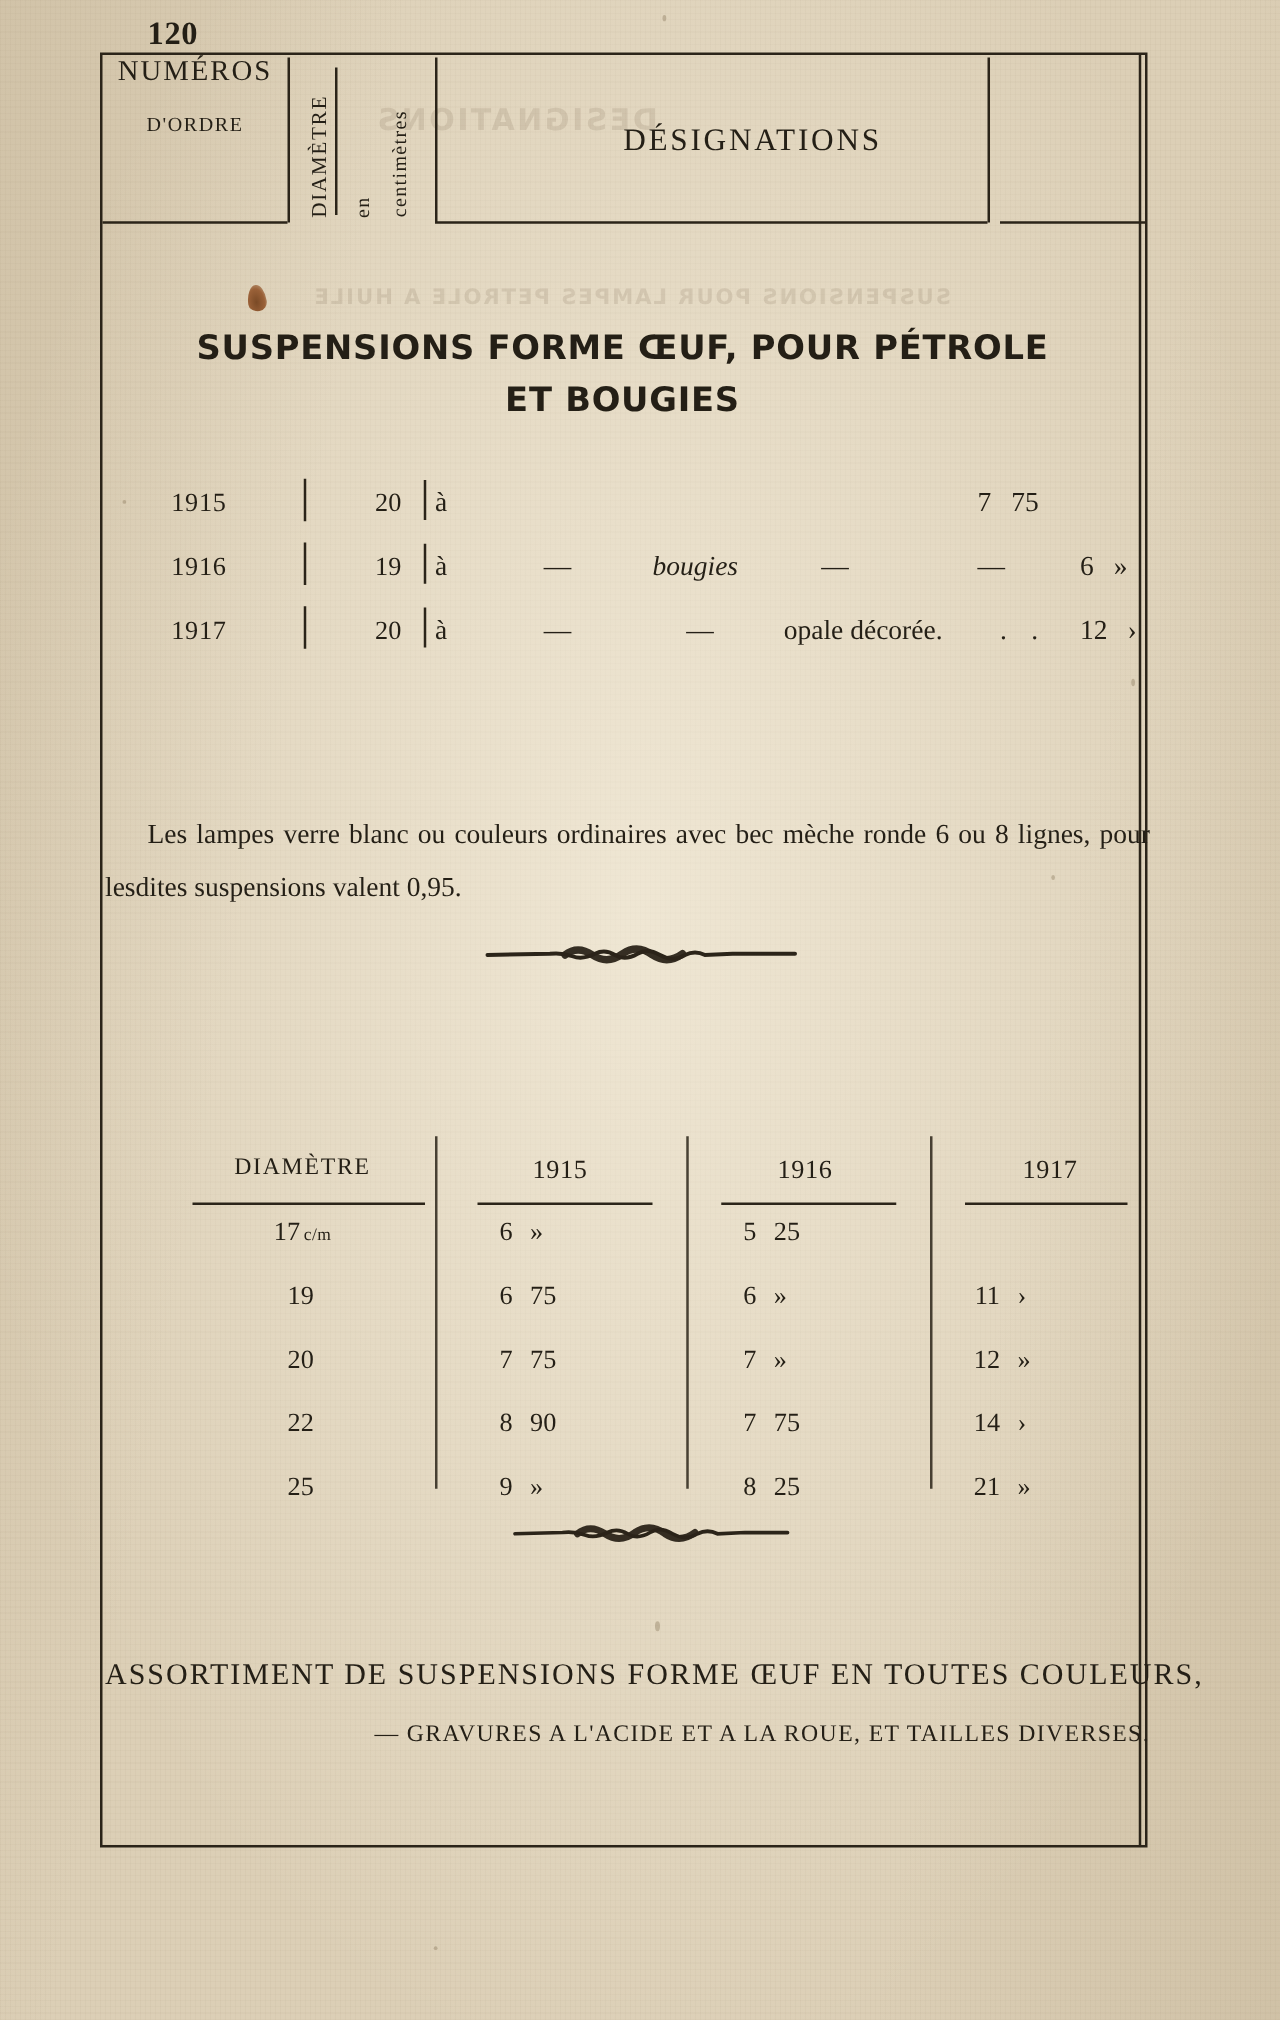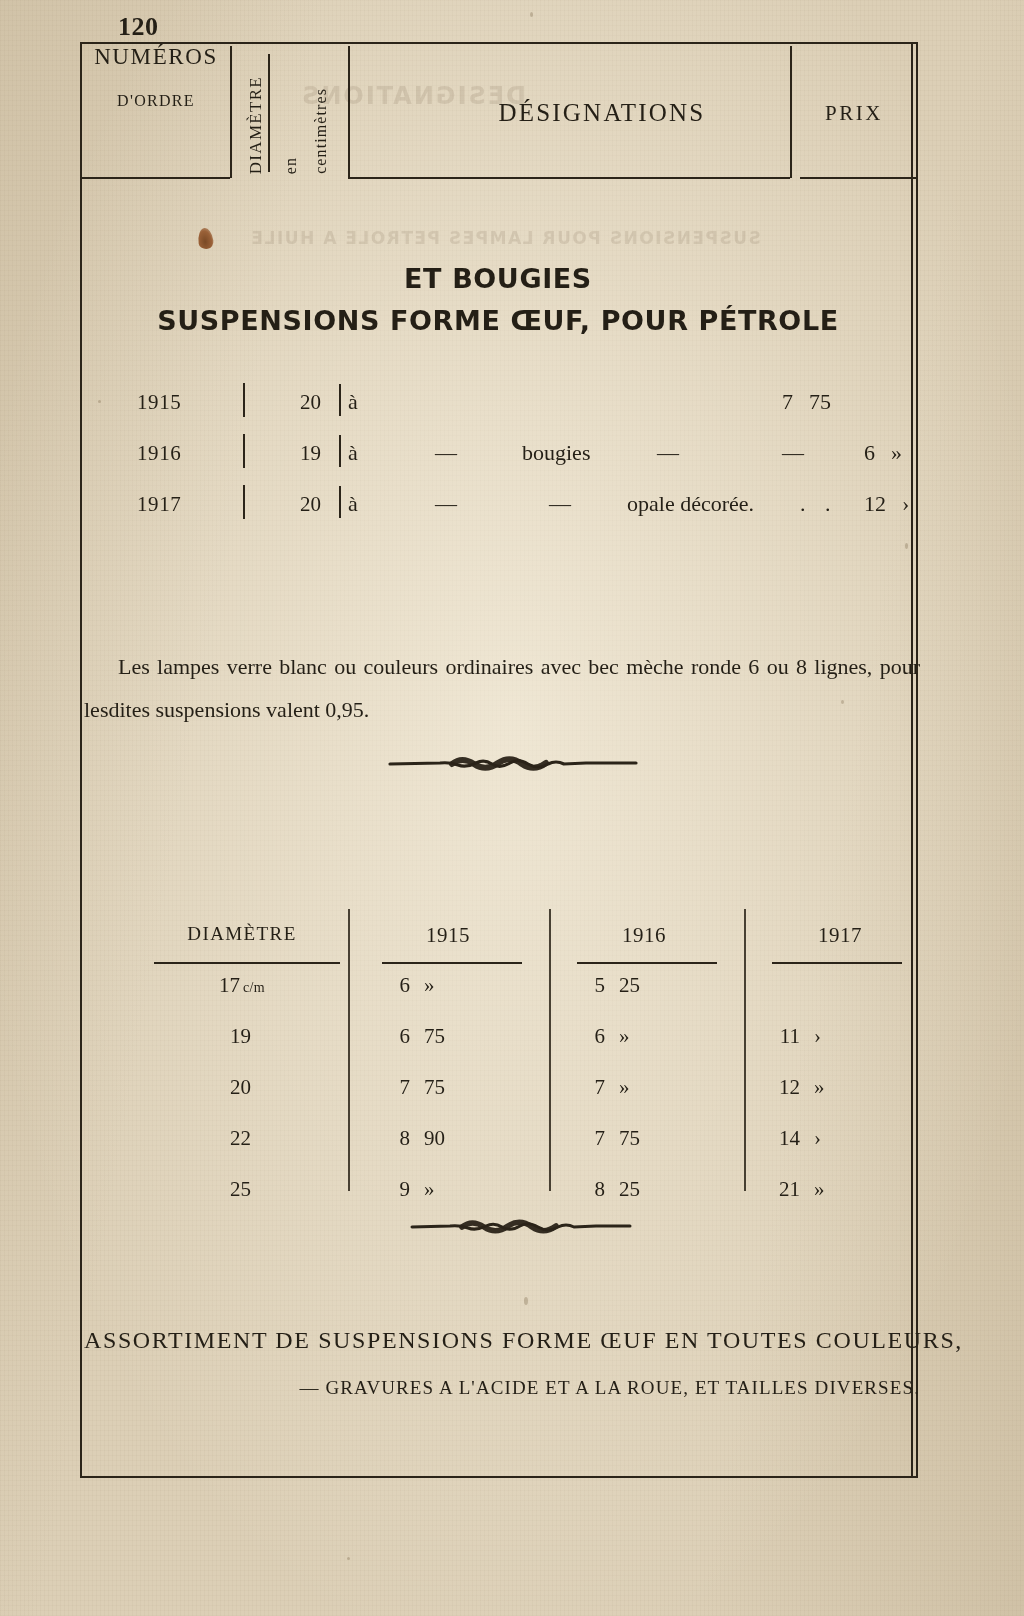--- a/index.html
+++ b/index.html
@@ -114,21 +114,21 @@
   .item .diam{position:absolute;left:195px;top:5px;width:44px;text-align:right;font-size:21px;}
   .item .bar2{position:absolute;left:257px;top:-1px;width:2px;height:32px;background:#2b2419;}
   .item .d-a{position:absolute;left:266px;top:4px;font-size:22px;}
   .item .price{position:absolute;right:10px;top:4px;width:120px;text-align:left;font-size:22px;}
   .item .price .cent{display:inline-block;margin-left:16px;}
 
   .r1 .desc{position:absolute;left:288px;top:4px;width:430px;font-size:22px;white-space:nowrap;}
   .r1 .price{left:700px;}
 
   .r2 .dash-a{position:absolute;left:353px;top:4px;}
-  .r2 .word{position:absolute;left:440px;top:4px;}
+  .r2 .word{position:absolute;left:440px;top:4px;font-style:italic;}
   .r2 .dash-b{position:absolute;left:575px;top:4px;}
   .r2 .dash-c{position:absolute;left:700px;top:4px;}
   .r2 .price{left:782px;}
 
   .r3 .dash-a{position:absolute;left:353px;top:4px;}
   .r3 .dash-b{position:absolute;left:467px;top:4px;}
   .r3 .word{position:absolute;left:545px;top:4px;}
   .r3 .dots{position:absolute;left:718px;top:4px;letter-spacing:7px;}
   .r3 .price{left:782px;}
 
@@ -239,31 +239,30 @@
       <div class="l2">D'ORDRE</div>
     </div>
 
     <div class="th-diam">
       <div class="vt d1"><span>DIAMÈTRE</span></div>
       <div class="vt d2"><span>en</span></div>
       <div class="vt d3"><span>centimètres</span></div>
     </div>
 
     <div class="th-desig">DÉSIGNATIONS</div>
-    <div class="th-prix">PRIX</div>
   </div>
   <div class="thead-rule-l"></div>
   <div class="thead-rule-c"></div>
   <div class="thead-rule-r"></div>
 
   <div class="blot"></div>
 
   <div class="title">
+    <div>SUSPENSIONS FORME ŒUF, POUR PÉTROLE</div>
     <div>ET BOUGIES</div>
-    <div>SUSPENSIONS FORME ŒUF, POUR PÉTROLE</div>
   </div>
 
   <div class="items">
 
     <div class="item r1">
       <span class="num">1915</span>
       <span class="bar1"></span>
       <span class="diam">20</span>
       <span class="bar2"></span>
       <span class="d-a">à</span>

